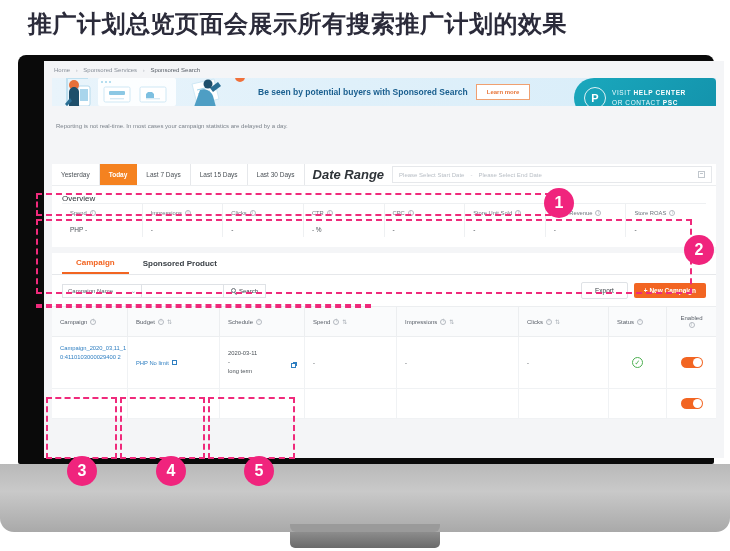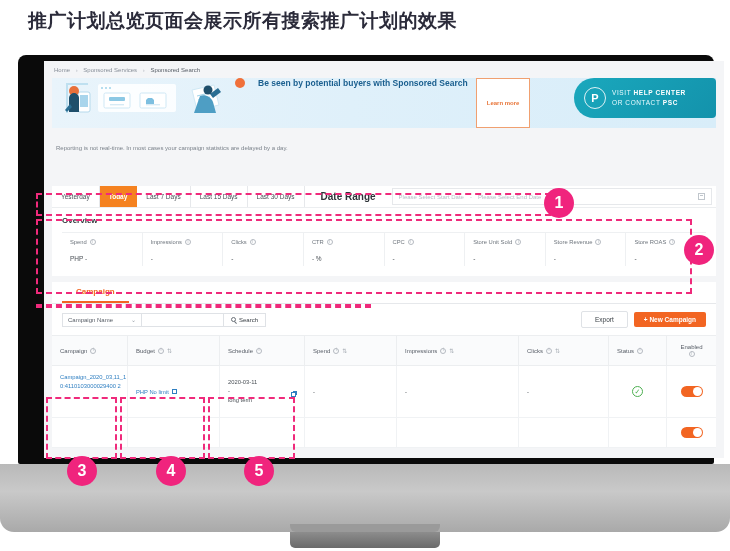--- a/index.html
+++ b/index.html
@@ -7,21 +7,21 @@
   body {
     font-family: "Liberation Sans", sans-serif;
     background: #ffffff;
     position: relative;
   }
 
   
   .caption {
     position: absolute;
     left: 28px; top: 8px;
-    font-size: 19px;
+    font-size: 24px;
     font-weight: 700;
     color: #2b2b3a;
     letter-spacing: 0.5px;
     white-space: nowrap;
   }
 
   
   .laptop-wrap { position: absolute; left: 0; top: 55px; width: 730px; height: 496px; }
 
   .laptop-lid {
@@ -67,23 +67,23 @@
     padding: 6px 10px 5px 10px;
     background: #f4f5f7;
     white-space: nowrap;
   }
   .breadcrumb .sep { margin: 0 4px; color: #b5bac1; }
   .breadcrumb .crumb-last { color: #5a6069; }
 
   
   .banner {
     margin: 0 8px;
-    height: 50px;
+    height: 28px;
     background: linear-gradient(90deg,#e9f4fb 0%, #dff0fa 45%, #d8edf9 100%);
-    display: flex; 
+    display: flex; align-items: center;
     position: relative;
     overflow: hidden;
   }
   .banner-art { width: 200px; height: 40px; position: relative; flex: none; }
   .banner-text {
     font-size: 8.5px; font-weight: 700; color: #1a5f8f;
     white-space: nowrap; margin-left: 6px;
   }
   .learn-more {
     margin-left: 8px;
@@ -150,36 +150,36 @@
     height: 22px; border-bottom: 1px solid #eceef0;
   }
   .fb-tab {
     font-size: 6.5px; color: #4a5056;
     padding: 0 9px; display: flex; align-items: center;
     border-right: 1px solid #e6e8eb;
     white-space: nowrap;
   }
   .fb-tab.active { background: #f58220; color: #fff; font-weight: 700; border-right-color: #f58220; }
   .fb-daterange-label {
-    font-size: 10px; font-weight: 700; color: #2e3338;
-    padding: 0 16px; display: flex; align-items: center; white-space: nowrap;
+    font-size: 13px; font-weight: 700; color: #2e3338;
+    padding: 0 8px; display: flex; align-items: center; white-space: nowrap; font-style: italic;
   }
   .fb-date-input {
     flex: 1; display: flex; align-items: center;
     border: 1px solid #e6e8eb; margin: 2px 4px 2px 0;
     padding: 0 6px; gap: 4px;
   }
   .fb-date-input .ph { font-size: 6px; color: #b8bec5; white-space: nowrap; }
   .fb-date-input .dash { font-size: 6px; color: #c8ced4; margin: 0 2px; }
   .cal-icon { margin-left: auto; width: 7px; height: 7px; border: 1px solid #c0c6cc; position: relative; }
   .cal-icon::before { content:""; position:absolute; top:1px; left:1px; right:1px; height:1px; background:#c0c6cc; }
 
   
   .overview { padding: 8px 10px 10px 10px; }
-  .overview-h { font-size: 8px; font-weight: 700; color: #2e3338; margin-bottom: 7px; }
+  .overview-h { font-size: 8px; font-weight: 400; color: #2e3338; }
   .metrics { display: flex; border-top: 1px solid #eef0f2; }
   .metric { flex: 1; border-right: 1px solid #eef0f2; padding: 6px 0 4px 8px; }
   .metric:last-child { border-right: none; }
   .metric-label { font-size: 5.8px; color: #6e757d; white-space: nowrap; display: flex; align-items: center; gap: 3px; }
   .metric-val { font-size: 6.5px; color: #4a5056; margin-top: 10px; }
   .info-i {
     display: inline-flex; align-items: center; justify-content: center;
     width: 6px; height: 6px; border-radius: 50%;
     border: .7px solid #b5bac1; color: #b5bac1;
     font-size: 4.5px; line-height: 1; font-style: normal; flex: none;
@@ -434,20 +434,21 @@
                     <i class="info-i">i</i>
                   </div>
                 <div class="metric-val">-</div>
               </div>
             </div>
           </div>
         </div>
 
         <div class="tab-strip">
           <div class="ct-tab active">Campaign</div>
+          <div class="ct-tab">Sponsored Product</div>
         </div>
 
         <div class="search-row">
           <div class="select-box">
             <span>Campaign Name</span>
             <span class="caret">⌄</span>
           </div>
           <input class="text-input" type="text" value="" style="">
           <button class="search-btn">
             <span class="mag"></span>

